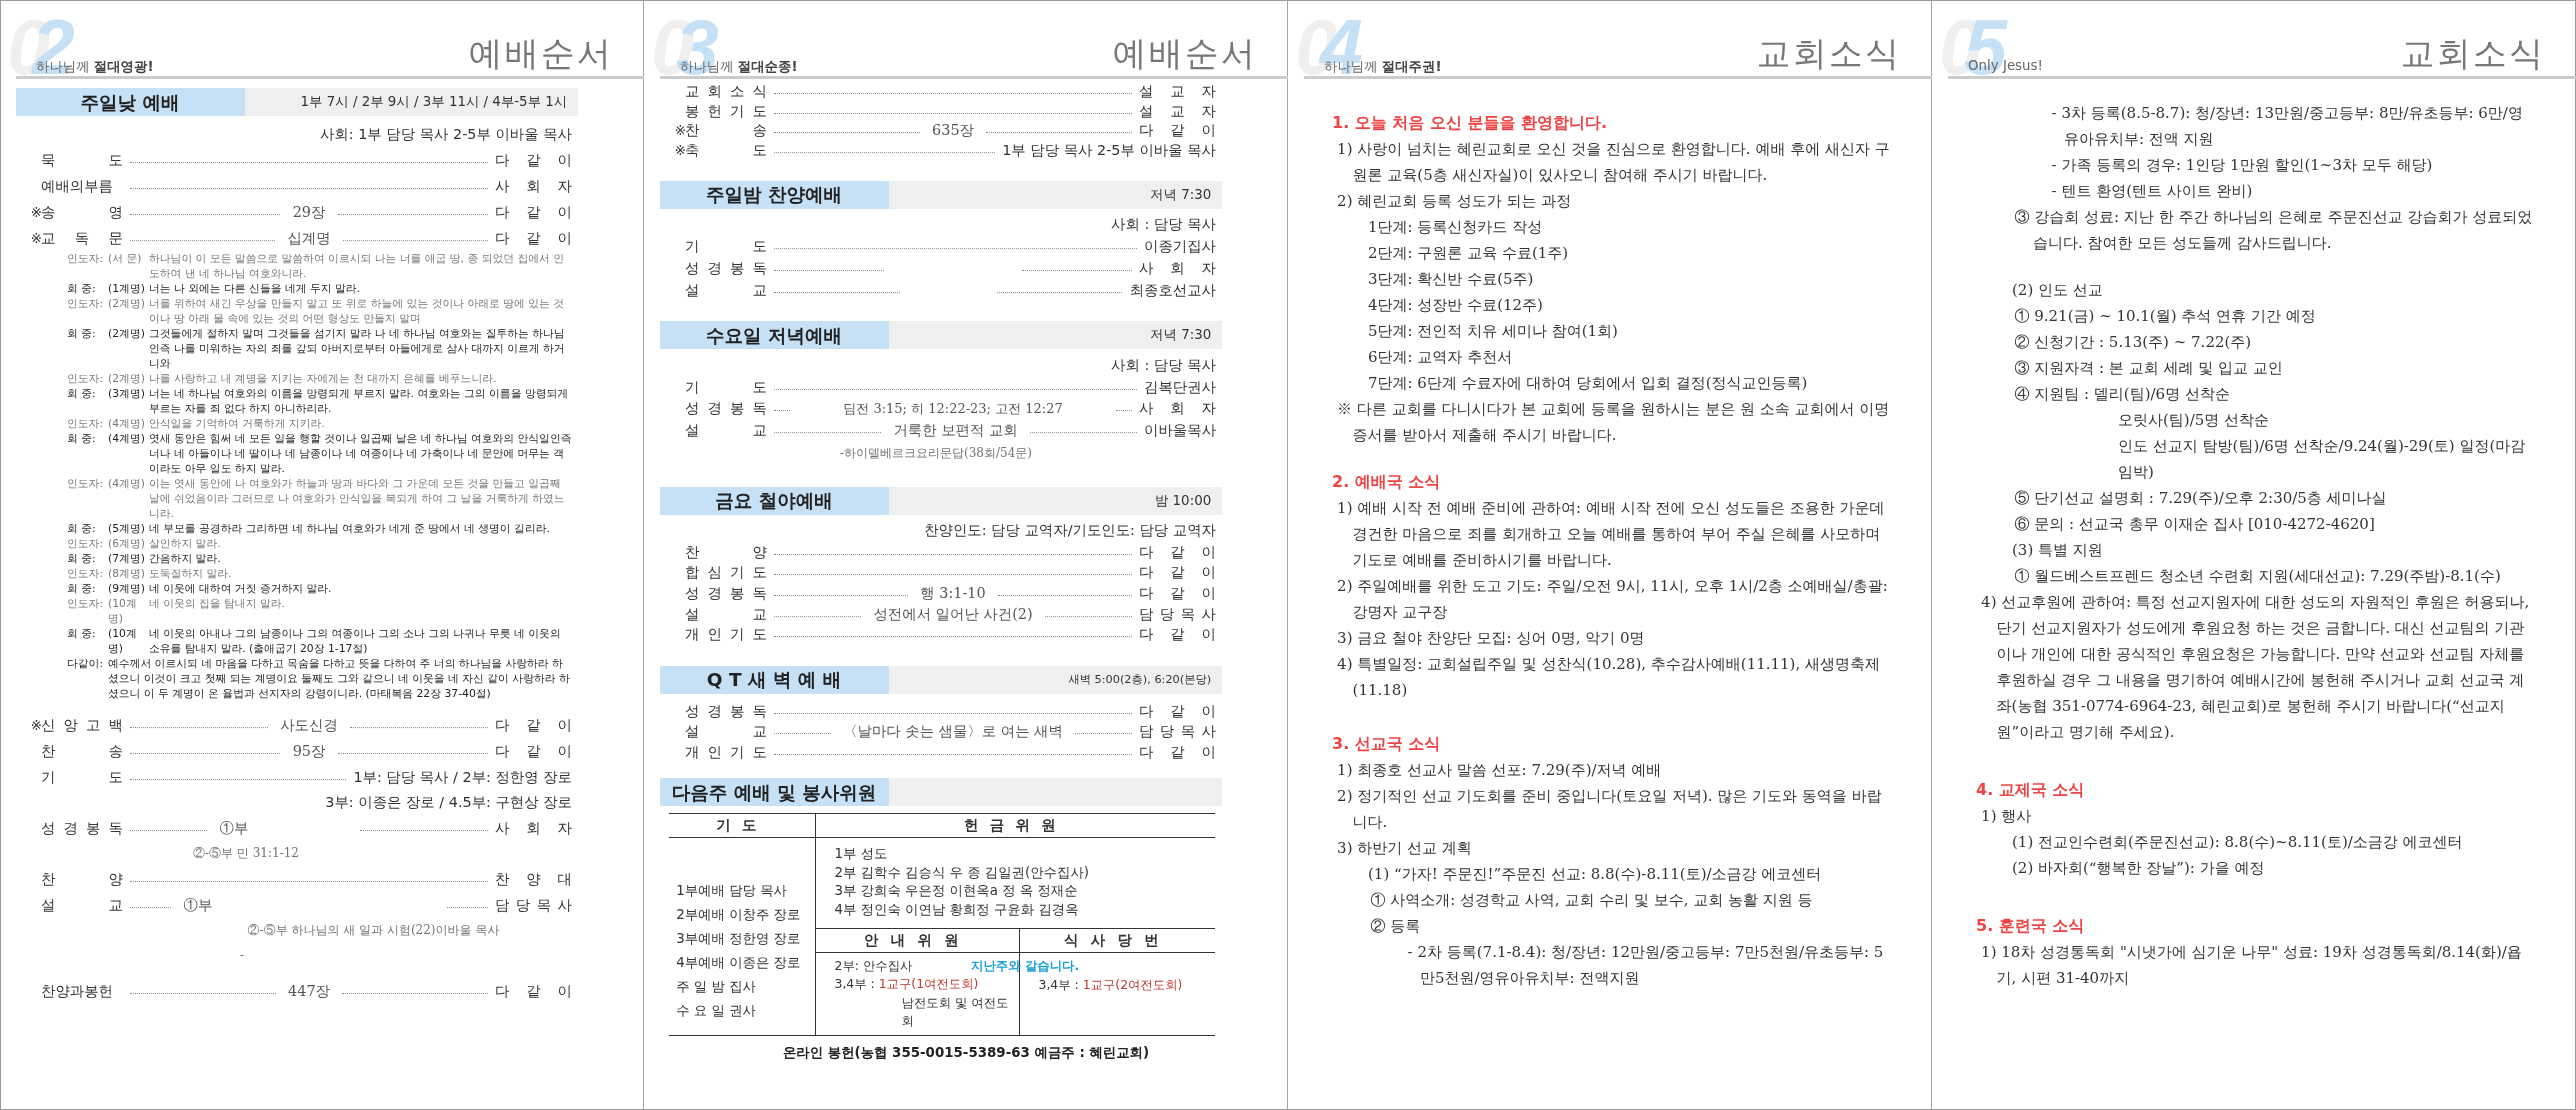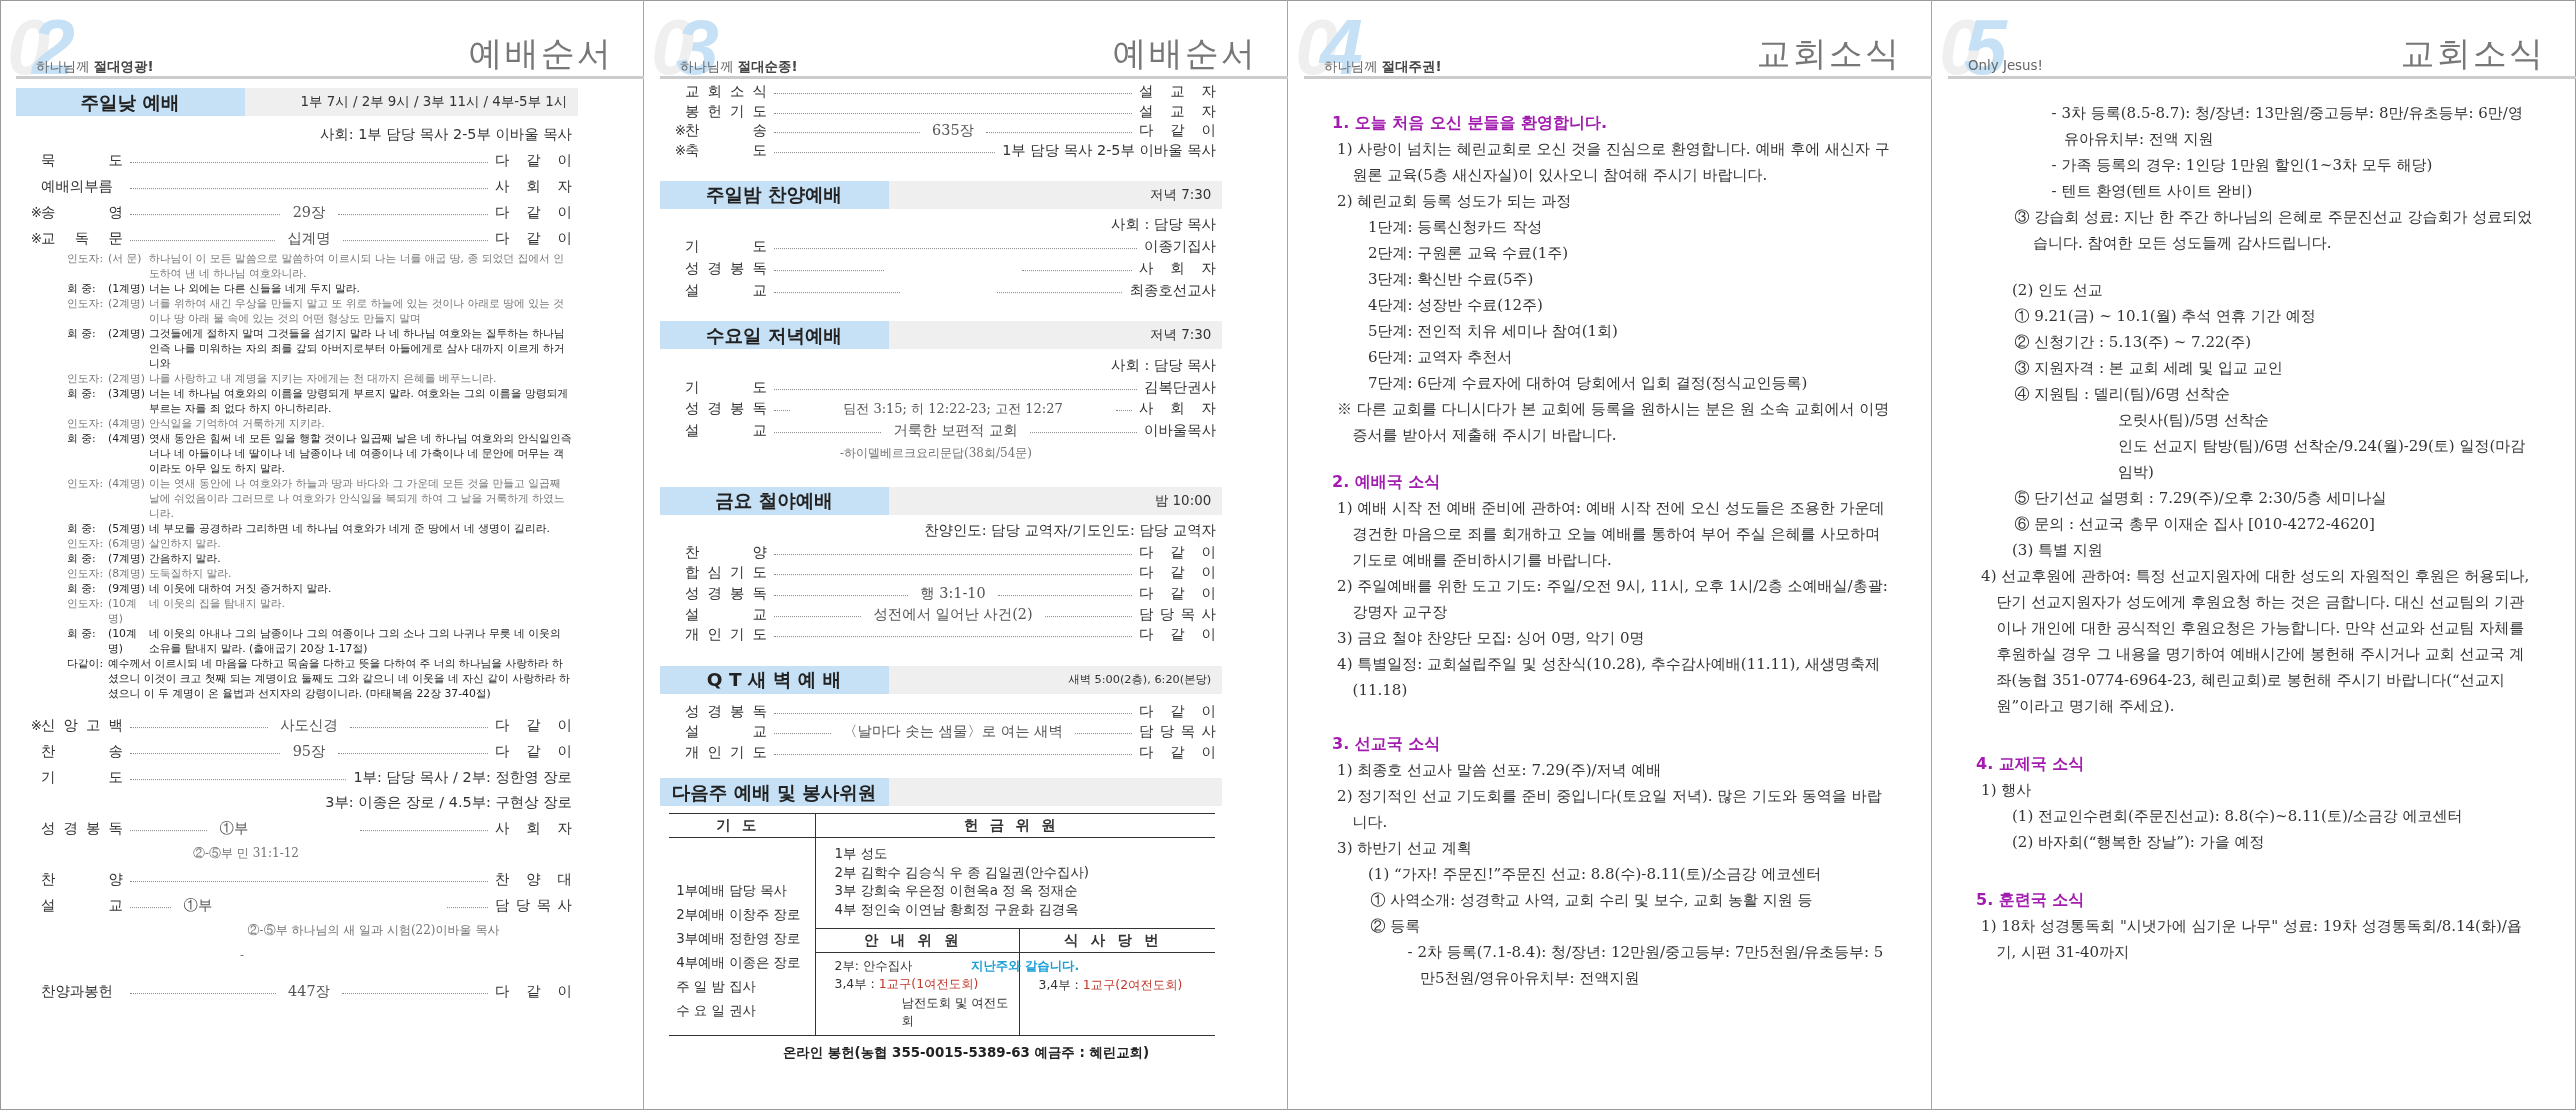--- a/index.html
+++ b/index.html
@@ -54,21 +54,21 @@
   .subgrid { display: grid; grid-template-columns: 204px 1fr; border-top: 1.5px solid #333; margin-top: 8.2px; }
   .subgrid .th2 { height: 24px; display: flex; align-items: center; justify-content: center; font-size: 14.4px; font-weight: bold; letter-spacing: 12.4px; border-bottom: 1.5px solid #333; }
   .subgrid .cL { border-right: 1.5px solid #333; }
   .usher { padding: 4.1px 0 4.1px 18.5px; line-height: 18.5px; font-size: 12.4px; position: relative; }
   .red { color: #c0392b; }
   .blue { color: #1a9fd6; font-weight: bold; }
   .online { text-align: center; font-size: 13.4px; font-weight: bold; margin-top: 8.2px; color: #222; }
 
   
   .news { padding-left: 44px; padding-right: 39px; font-family: "DejaVu Serif", serif; font-size: 15px; line-height: 26px; color: #333; }
-  .news h3 { font-family: "DejaVu Sans", sans-serif; font-size: 16px; font-weight: bold; color: #a21caf; margin-top: 20.6px; line-height: 27px; }
+  .news h3 { font-family: "DejaVu Sans", sans-serif; font-size: 16px; font-weight: bold; color: #ef4444; margin-top: 20.6px; line-height: 27px; }
   .news .i1 { padding-left: 20.6px; text-indent: -15.5px; }
   .news .i2 { padding-left: 36px; }
   .news .i3 { padding-left: 57px; text-indent: -18.5px; }
   .news .i4 { padding-left: 88px; text-indent: -12.4px; }
   .news .i6 { padding-left: 142px; }
 </style>
 </head>
 <body>
 
 <div class="frame"></div>
@@ -734,20 +734,21 @@
     <div class="i2">(2) 인도 선교</div>
     <div class="i3">① 9.21(금) ~ 10.1(월)  추석 연휴 기간 예정</div>
     <div class="i3">② 신청기간 : 5.13(주) ~ 7.22(주)</div>
     <div class="i3">③ 지원자격 : 본 교회 세례 및 입교 교인</div>
     <div class="i3">④ 지원팀 : 델리(팀)/6명 선착순</div>
     <div class="i6">오릿사(팀)/5명 선착순</div>
     <div class="i6">인도 선교지 탐방(팀)/6명 선착순/9.24(월)-29(토) 일정(마감임박)</div>
     <div class="i3">⑤ 단기선교 설명회 : 7.29(주)/오후   2:30/5층 세미나실</div>
     <div class="i3">⑥  문의 : 선교국 총무 이재순 집사 [010-4272-4620]</div>
     <div class="i2">(3) 특별 지원</div>
+    <div class="i3">① 월드베스트프렌드 청소년 수련회 지원(세대선교): 7.29(주밤)-8.1(수)</div>
     <div class="i1">4) 선교후원에 관하여: 특정 선교지원자에 대한 성도의 자원적인 후원은 허용되나, 단기 선교지원자가 성도에게 후원요청 하는 것은 금합니다. 대신 선교팀의 기관이나 개인에 대한 공식적인 후원요청은 가능합니다. 만약 선교와 선교팀 자체를 후원하실 경우 그 내용을 명기하여 예배시간에 봉헌해 주시거나 교회 선교국 계좌(농협 351-0774-6964-23, 혜린교회)로 봉헌해 주시기 바랍니다(“선교지원”이라고 명기해 주세요).</div>
 
     <h3 style="margin-top:31px">4. 교제국 소식</h3>
     <div class="i1">1) 행사</div>
     <div class="i2">(1) 전교인수련회(주문진선교): 8.8(수)~8.11(토)/소금강 에코센터</div>
     <div class="i2">(2) 바자회(“행복한 장날”): 가을 예정</div>
 
     <h3 style="margin-top:31px">5. 훈련국 소식</h3>
     <div class="i1">1) 18차 성경통독회 "시냇가에 심기운 나무" 성료: 19차 성경통독회/8.14(화)/욥기, 시편 31-40까지</div>
   </div>

